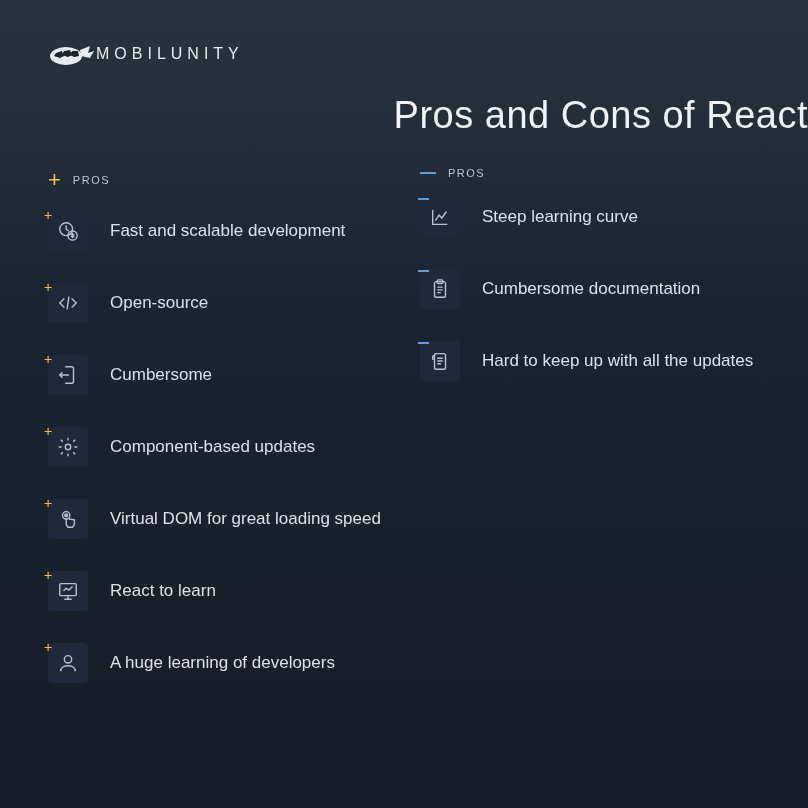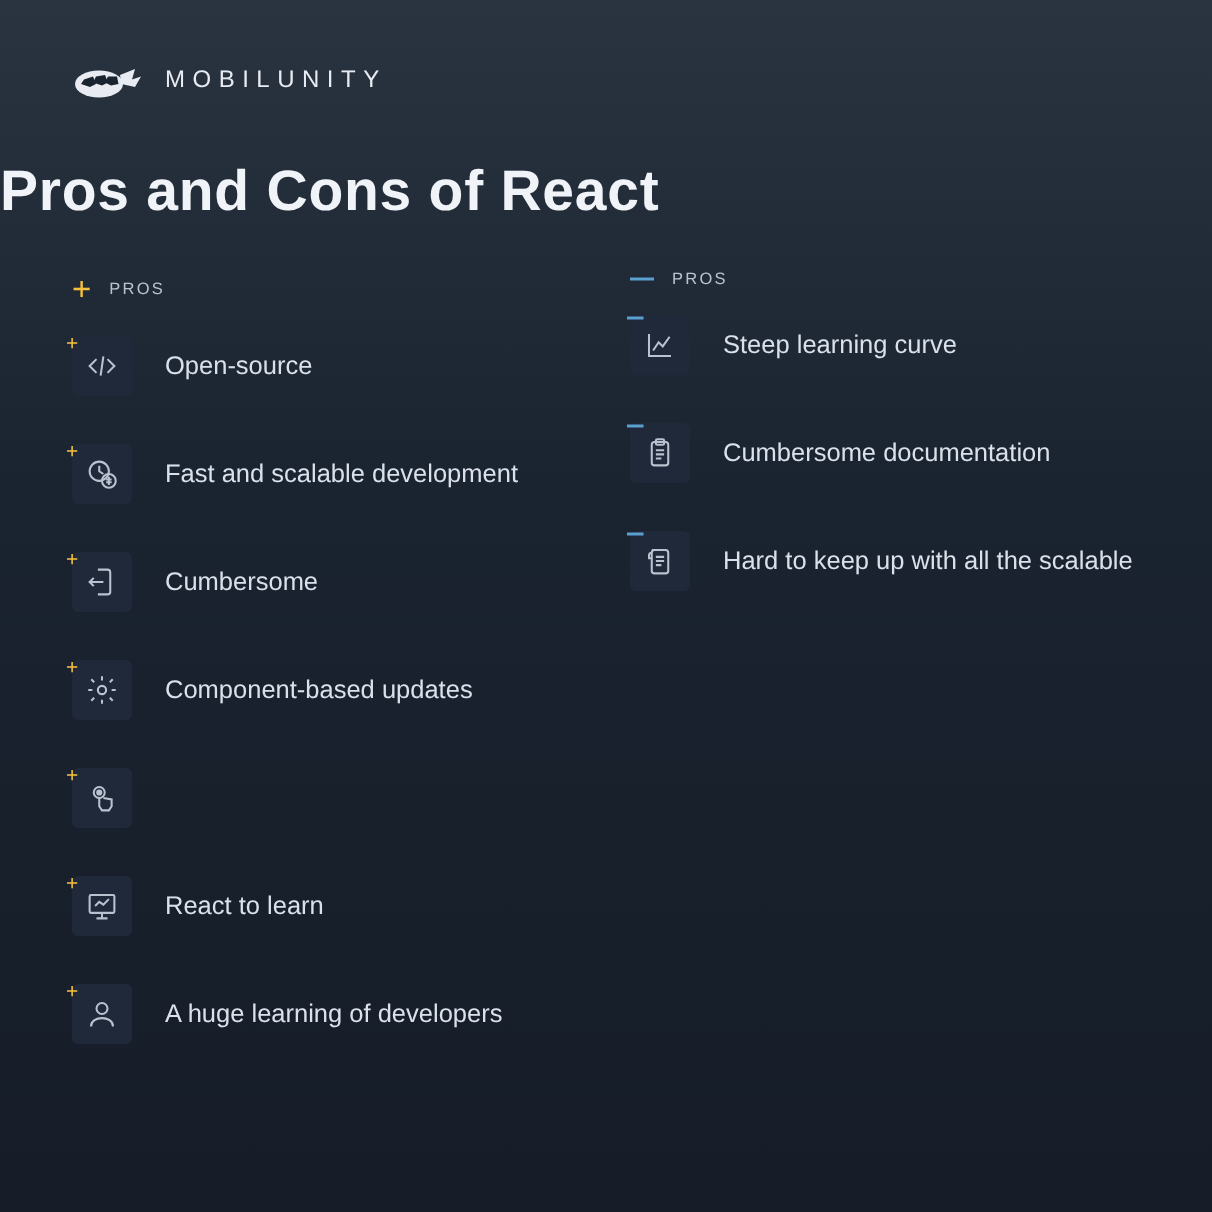--- a/index.html
+++ b/index.html
@@ -13,38 +13,37 @@
       background: linear-gradient(180deg, #2a3441 0%, #1a2330 40%, #161d28 100%);
       font-family: -apple-system, BlinkMacSystemFont, "Segoe UI", Arial, sans-serif;
       color: #d4dce6;
       overflow: hidden;
       position: relative;
     }
     .header {
       padding: 40px 48px 0;
       display: flex;
       align-items: center;
-      gap: 14px;
     }
     .logo-icon {
       width: 48px;
       height: 28px;
     }
     .brand {
       font-size: 16px;
       letter-spacing: 5px;
       color: #e8ecf2;
       font-weight: 400;
     }
     .title {
-      text-align: left;
+      text-align: right;
       font-size: 38px;
-      font-weight: 700;
+      font-weight: 400;
       color: #f0f3f7;
-      margin-top: 39px;
+      margin-top: 26px;
       letter-spacing: 0.5px;
     }
     .columns {
       display: flex;
       padding: 30px 48px 0;
       gap: 32px;
     }
     .col {
       flex: 1;
     }
@@ -141,41 +140,41 @@
 
   <div class="col">
     <div class="col-header">
       <span class="plus-sym">+</span>
       <span class="col-header-label">PROS</span>
     </div>
 
     <div class="item">
       <div class="icon-box">
         <svg class="icon-svg" viewBox="0 0 24 24">
-            <path d="M8 7 L3 12 L8 17 M16 7 L21 12 L16 17 M13 5 L11 19"></path>
-          </svg>
-      </div>
-      <div class="item-text">Open-source</div>
-    </div>
-
-    <div class="item">
-      <div class="icon-box">
-        <svg class="icon-svg" viewBox="0 0 24 24">
             <circle cx="10" cy="10" r="7"></circle>
             <path d="M10 6 v4 l3 2"></path>
             <circle cx="17" cy="17" r="5"></circle>
             <path d="M17 14 v6 M15 16 h4 M15 18 h4"></path>
           </svg>
       </div>
       <div class="item-text">Fast and scalable development</div>
     </div>
 
     <div class="item">
       <div class="icon-box">
         <svg class="icon-svg" viewBox="0 0 24 24">
+            <path d="M8 7 L3 12 L8 17 M16 7 L21 12 L16 17 M13 5 L11 19"></path>
+          </svg>
+      </div>
+      <div class="item-text">Open-source</div>
+    </div>
+
+    <div class="item">
+      <div class="icon-box">
+        <svg class="icon-svg" viewBox="0 0 24 24">
             <path d="M9 3 h7 a2 2 0 0 1 2 2 v14 a2 2 0 0 1 -2 2 h-7 M13 12 H3 M6 9 L3 12 L6 15"></path>
           </svg>
       </div>
       <div class="item-text">Cumbersome</div>
     </div>
 
     <div class="item">
       <div class="icon-box">
         <svg class="icon-svg" viewBox="0 0 24 24">
             <circle cx="12" cy="12" r="3"></circle>
@@ -186,20 +185,21 @@
     </div>
 
     <div class="item">
       <div class="icon-box">
         <svg class="icon-svg" viewBox="0 0 24 24">
             <circle cx="10" cy="8" r="4"></circle>
             <circle cx="10" cy="8" r="1.5" fill="#b8c3d0"></circle>
             <path d="M10 12 v6 l2 3 h5 l2-3 v-5 l-6-1"></path>
           </svg>
       </div>
+      <div class="item-text">Virtual DOM for great loading speed</div>
     </div>
 
     <div class="item">
       <div class="icon-box">
         <svg class="icon-svg" viewBox="0 0 24 24">
             <rect x="3" y="4" width="18" height="13" rx="1"></rect>
             <path d="M8 21 h8 M12 17 v4 M7 12 l3-3 3 2 4-4"></path>
           </svg>
       </div>
       <div class="item-text">React to learn</div>
@@ -242,16 +242,16 @@
       <div class="item-text">Cumbersome documentation</div>
     </div>
 
     <div class="item">
       <div class="icon-box con">
         <svg class="icon-svg" viewBox="0 0 24 24">
             <path d="M6 4 h10 a2 2 0 0 1 2 2 v13 a2 2 0 0 1-2 2 H8 a2 2 0 0 1-2-2 V6 a2 2 0 0 1 2-2 M9 9 h6 M9 12 h6 M9 15 h4"></path>
             <path d="M6 6 a2 2 0 0 0-2 2 v2 h2"></path>
           </svg>
       </div>
-      <div class="item-text">Hard to keep up with all the scalable</div>
+      <div class="item-text">Hard to keep up with all the updates</div>
     </div>
   </div>
 </div>
 
 </body></html>

